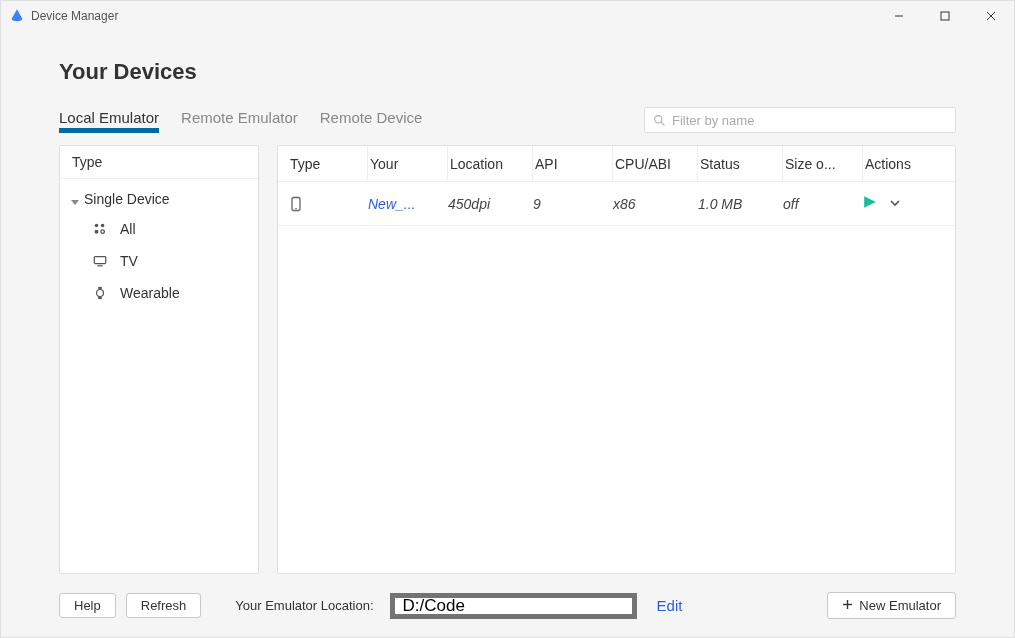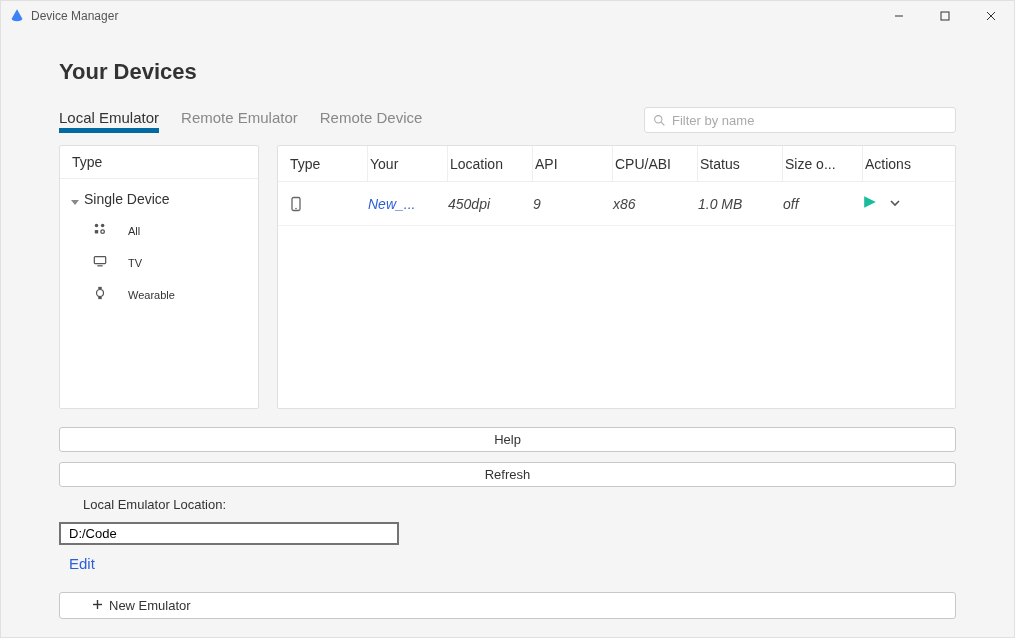--- a/index.html
+++ b/index.html
@@ -136,25 +136,25 @@
     .tree-node .caret {
       width: 10px; height: 10px;
       margin-right: 4px;
       color: #888;
     }
     .tree-children {
       padding-left: 22px;
     }
     .tree-leaf {
       display: flex;
-      align-items: flex-end;
+      align-items: flex-start;
       padding: 8px 10px;
-      gap: 20px;
+      gap: 12px;
       cursor: pointer;
-      font-size: 11px;
+      font-size: 14px;
       color: #333;
     }
     .tree-leaf .leaf-icon {
       width: 16px; height: 16px;
       display: flex; align-items: center; justify-content: center;
       color: #555;
     }
 
     
     .table-area {
@@ -195,52 +195,52 @@
     }
     .cell-name { color: #2b5fd9; cursor: pointer; overflow: hidden; text-overflow: ellipsis; white-space: nowrap; padding-right: 6px;}
     .cell-type { display: flex; align-items: center; justify-content: flex-start; }
     .cell-actions { display: flex; align-items: center; gap: 12px; }
     .play-icon { color: #1abc9c; width: 14px; height: 14px; cursor: pointer;}
     .chev-icon { color: #555; width: 12px; height: 12px; cursor: pointer;}
 
     
     .footer {
       display: flex;
+      align-items: center;
       gap: 10px;
       padding-top: 18px;
-      flex-direction: column;
     }
     .btn {
       background: #fff;
       border: 1px solid #c8c8c8;
       border-radius: 3px;
       padding: 4px 14px;
       font-size: 13px;
       color: #333;
       cursor: pointer;
     }
     .btn.primary {
-      padding: 5px 32px;
+      padding: 5px 14px;
       display: flex;
       align-items: center;
       gap: 6px;
     }
     .footer-label {
       font-size: 13px;
       color: #333;
       margin-left: 24px;
       margin-right: 6px;
     }
     .loc-input {
       flex: 1;
       max-width: 340px;
       height: 26px;
-      border: 2px solid #737373;
+      border: 5px solid #737373;
       padding: 2px 8px;
-      font-size: 13px;
+      font-size: 17px;
       outline: none;
       background: #fff;
     }
     .edit-link {
       color: #2b5fd9;
       font-size: 15px;
       margin-left: 10px;
       cursor: pointer;
     }
     .footer-spacer { flex: 1; }
@@ -384,21 +384,21 @@
           </div>
         </div>
       </div>
     </div>
 
   </div>
 
   <div class="footer">
     <button class="btn">Help</button>
     <button class="btn">Refresh</button>
-    <span class="footer-label">Local Emulator Location:</span>
+    <span class="footer-label">Your Emulator Location:</span>
     <input class="loc-input" type="text" value="D:/Code" style="">
     <span class="edit-link">Edit</span>
     <div class="footer-spacer"></div>
     <button class="btn primary">
       <span>
         <svg class="plus-icon" viewBox="0 0 11 11">
             <line x1="5.5" y1="1" x2="5.5" y2="10" stroke="#333" stroke-width="1.4"></line>
             <line x1="1" y1="5.5" x2="10" y2="5.5" stroke="#333" stroke-width="1.4"></line>
           </svg>
       </span>

